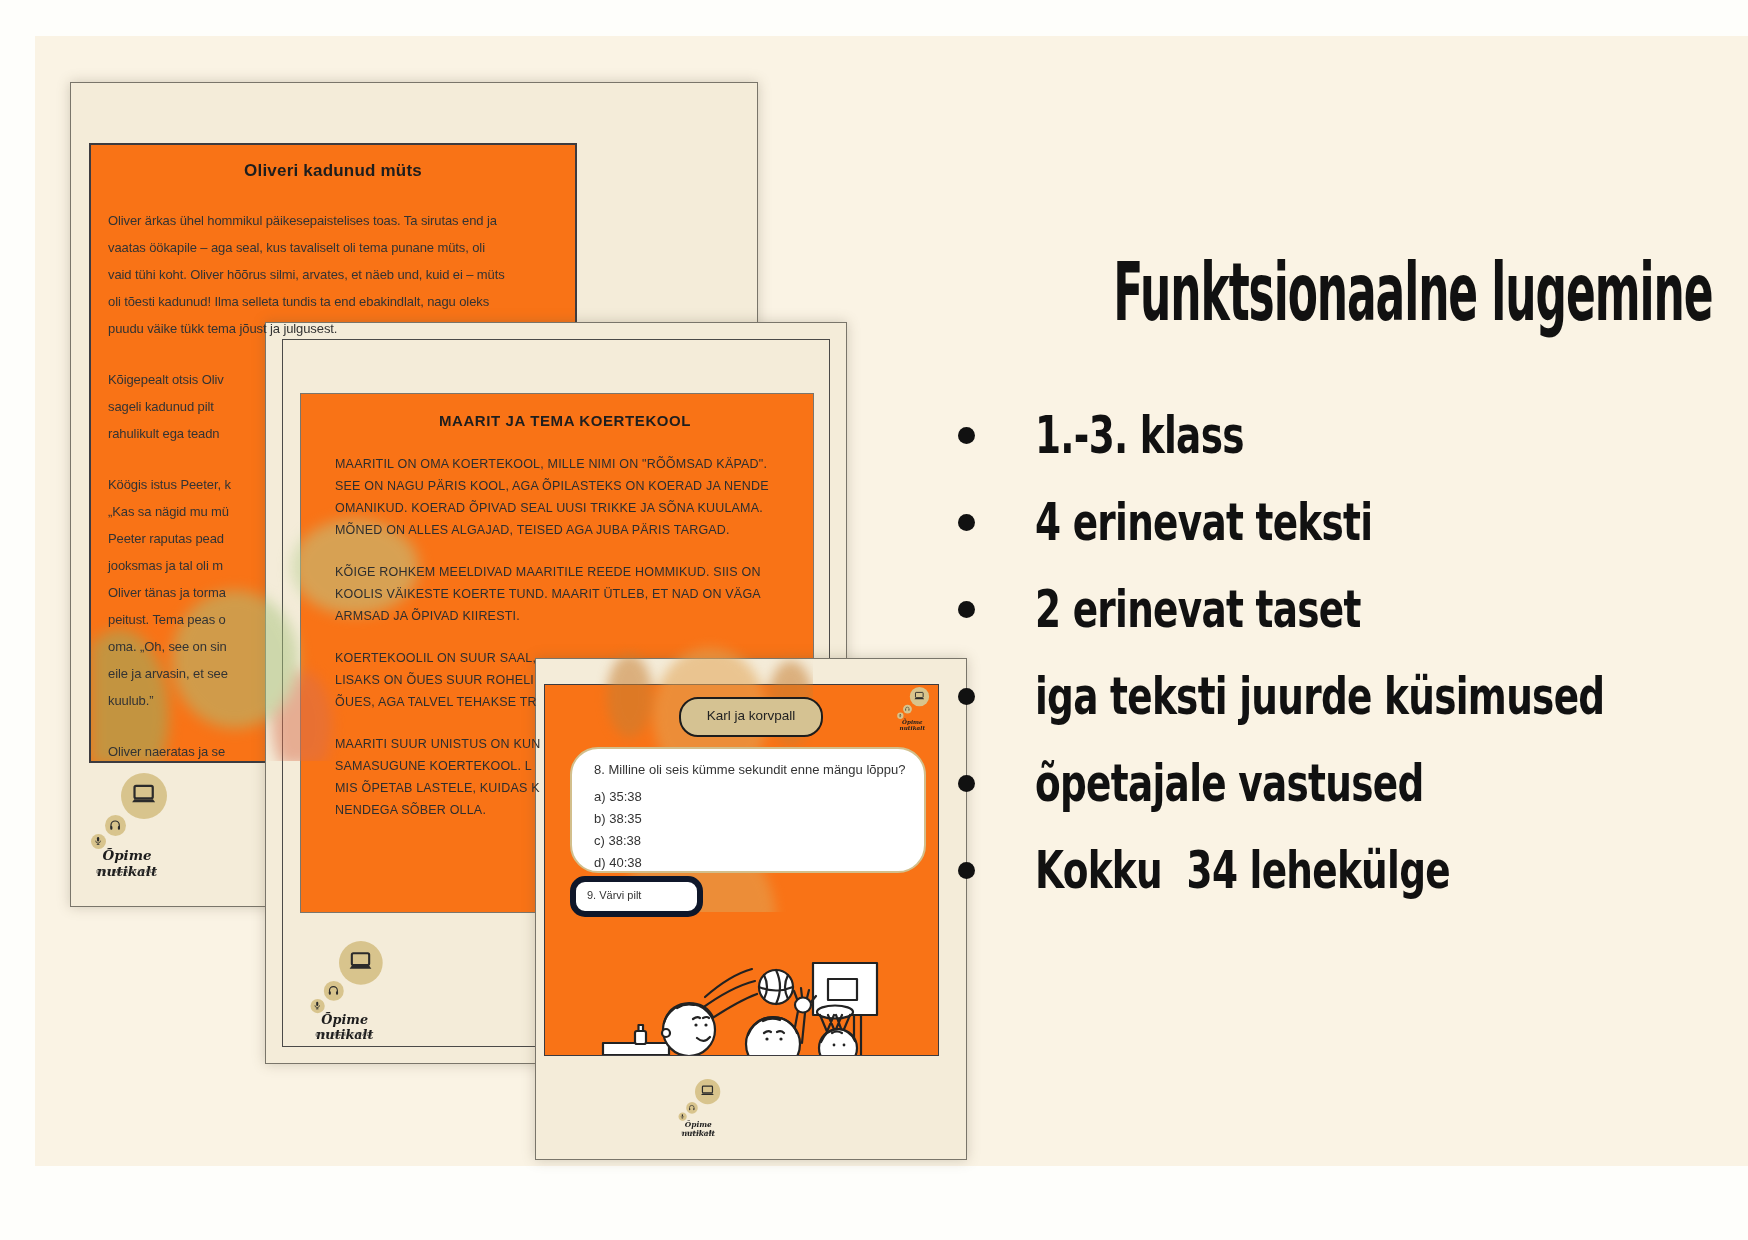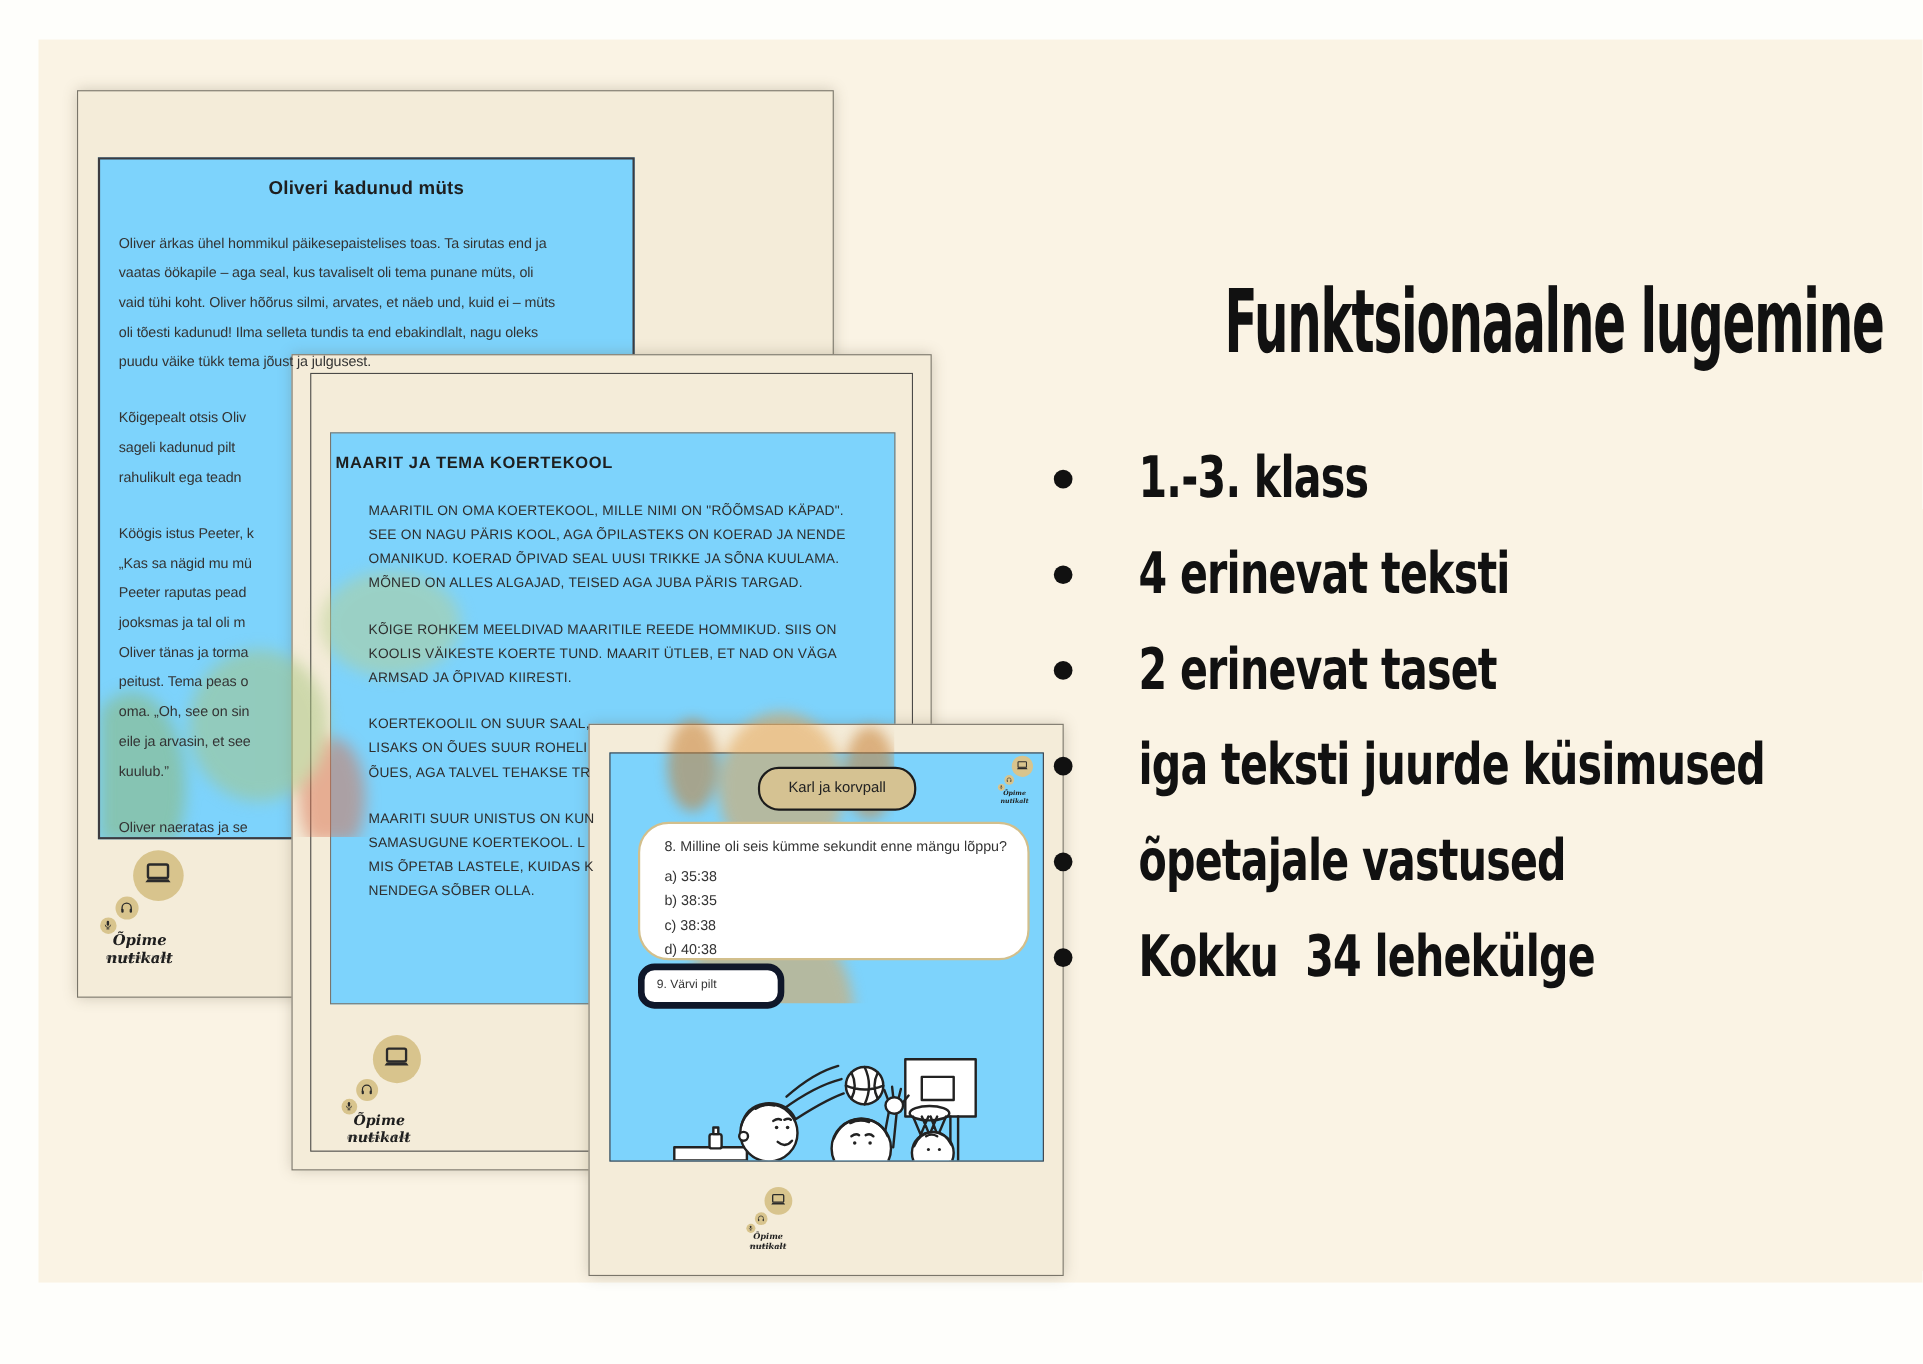--- a/index.html
+++ b/index.html
@@ -3,53 +3,53 @@
 <meta charset="utf-8">
 <style>
   html,body{margin:0;padding:0;background:#fefefb;}
   .canvas{position:relative;width:1748px;height:1240px;overflow:hidden;
           font-family:"Liberation Sans",sans-serif;color:#1e1e1e;background:#fefefb;}
   .cream-band{position:absolute;left:35px;top:36px;right:0;bottom:74px;background:#faf3e4;}
 
   
   .page{position:absolute;background:#f4ecd9;border:1.5px solid #79756a;
         box-shadow:0 0 12px rgba(100,88,64,.28);}
-  .pbox{position:absolute;background:#7dd3fc;overflow:hidden;}
+  .pbox{position:absolute;background:#f97316;overflow:hidden;}
   .ptext{position:relative;z-index:2;white-space:pre-line;}
 
   
   .page1{left:70px;top:82px;width:686px;height:823px;}
   .p1box{left:18px;top:60px;width:484px;height:616px;border:2px solid #3c3b40;}
   .p1title{margin:16px 0 26px 0;text-align:center;font-size:17px;font-weight:bold;letter-spacing:.2px;}
   .p1text{margin:0 0 24px 17px;font-size:13px;line-height:27px;letter-spacing:-.1px;color:#333;}
   .veg{position:absolute;left:0;top:290px;width:480px;height:330px;z-index:1;filter:blur(7px);opacity:.5;
     background:
       radial-gradient(110px 120px at 30% 68%, #a8c47e 0%, #a8c47e 55%, transparent 60%),
       radial-gradient(85px 150px at 6% 85%, #8fb56a 0%, #8fb56a 55%, transparent 60%),
       radial-gradient(120px 90px at 55% 40%, #b7cf90 0%, #b7cf90 50%, transparent 56%),
       radial-gradient(52px 95px at 44% 88%, #d96f4e 0%, #d96f4e 55%, transparent 60%);}
 
   
   .page2{left:265px;top:322px;width:580px;height:740px;}
   .frame2{position:absolute;left:16px;top:16px;right:16px;bottom:16px;border:1.5px solid #4b4a48;}
   .p2box{left:34px;top:70px;width:512px;height:518px;border:1.5px solid #7a766d;}
-  .p2title{margin:18px 0 24px 4px;text-align:left;font-size:15px;font-weight:bold;letter-spacing:.6px;}
+  .p2title{margin:18px 0 24px 16px;text-align:center;font-size:15px;font-weight:bold;letter-spacing:.6px;}
   .p2text{margin:0 0 20px 34px;font-size:12.5px;line-height:22px;letter-spacing:.2px;color:#2e2e2e;}
   .dog{position:absolute;right:-15px;bottom:-15px;width:310px;height:340px;z-index:1;filter:blur(6px);opacity:.55;
     background:
       radial-gradient(95px 115px at 62% 38%, #e2a455 0%, #e2a455 58%, transparent 62%),
       radial-gradient(38px 70px at 36% 32%, #c77f33 0%, #c77f33 58%, transparent 62%),
       radial-gradient(38px 70px at 88% 34%, #c77f33 0%, #c77f33 58%, transparent 62%),
       radial-gradient(64px 48px at 60% 56%, #f6e3c2 0%, #f6e3c2 58%, transparent 62%),
       radial-gradient(24px 30px at 60% 64%, #e8a9a1 0%, #e8a9a1 58%, transparent 64%),
       radial-gradient(130px 150px at 58% 98%, #e2a455 0%, #e2a455 58%, transparent 62%);}
 
   
   .page3{left:535px;top:658px;width:430px;height:500px;}
-  .p3box{left:18px;top:25px;width:393px;height:370px;border:1.5px solid #3c3b40;}
+  .p3box{left:8px;top:25px;width:393px;height:370px;border:1.5px solid #3c3b40;}
   .badge{position:absolute;left:134px;top:12px;width:140px;height:36px;background:#d5c292;
          border:2.5px solid #1c1c1c;border-radius:19px;text-align:center;line-height:33px;
          font-size:13.5px;color:#222;z-index:3;}
   .qbox{position:absolute;left:25px;top:62px;width:352px;height:122px;border:2px solid #d2bf8c;
         border-radius:28px;z-index:3;background:#fff;}
   .qprompt{margin:13px 0 12px 22px;font-size:13px;color:#333;}
   .qopt{margin:0 0 7px 22px;font-size:13px;color:#333;}
   .pill{position:absolute;left:25px;top:191px;width:110px;height:29px;border:6px solid #0f172a;
         border-radius:15px;line-height:27px;padding-left:11px;font-size:11px;color:#333;z-index:3;background:#fff;}
   .draw{position:absolute;left:0;top:222px;width:393px;height:148px;z-index:2;}

